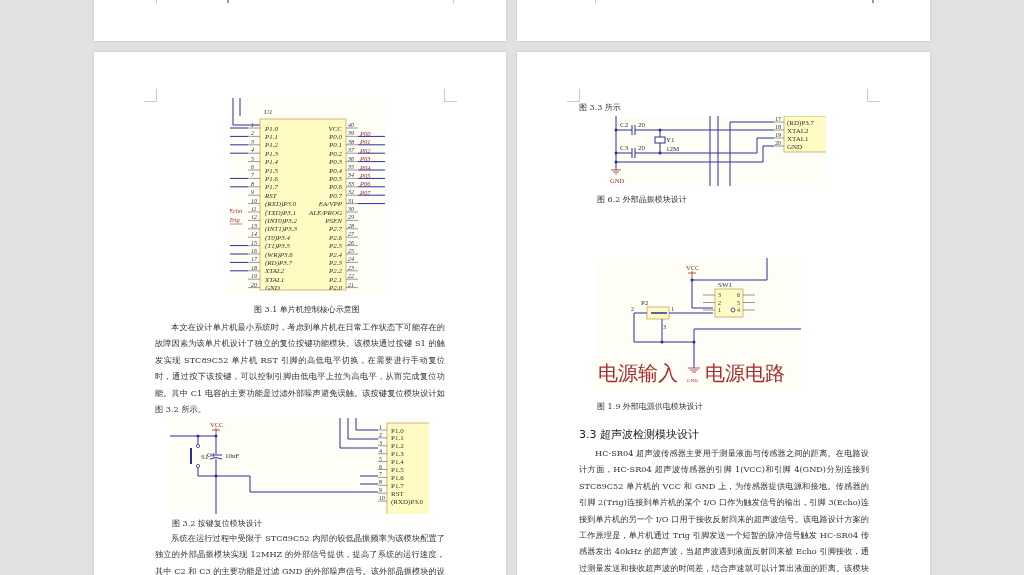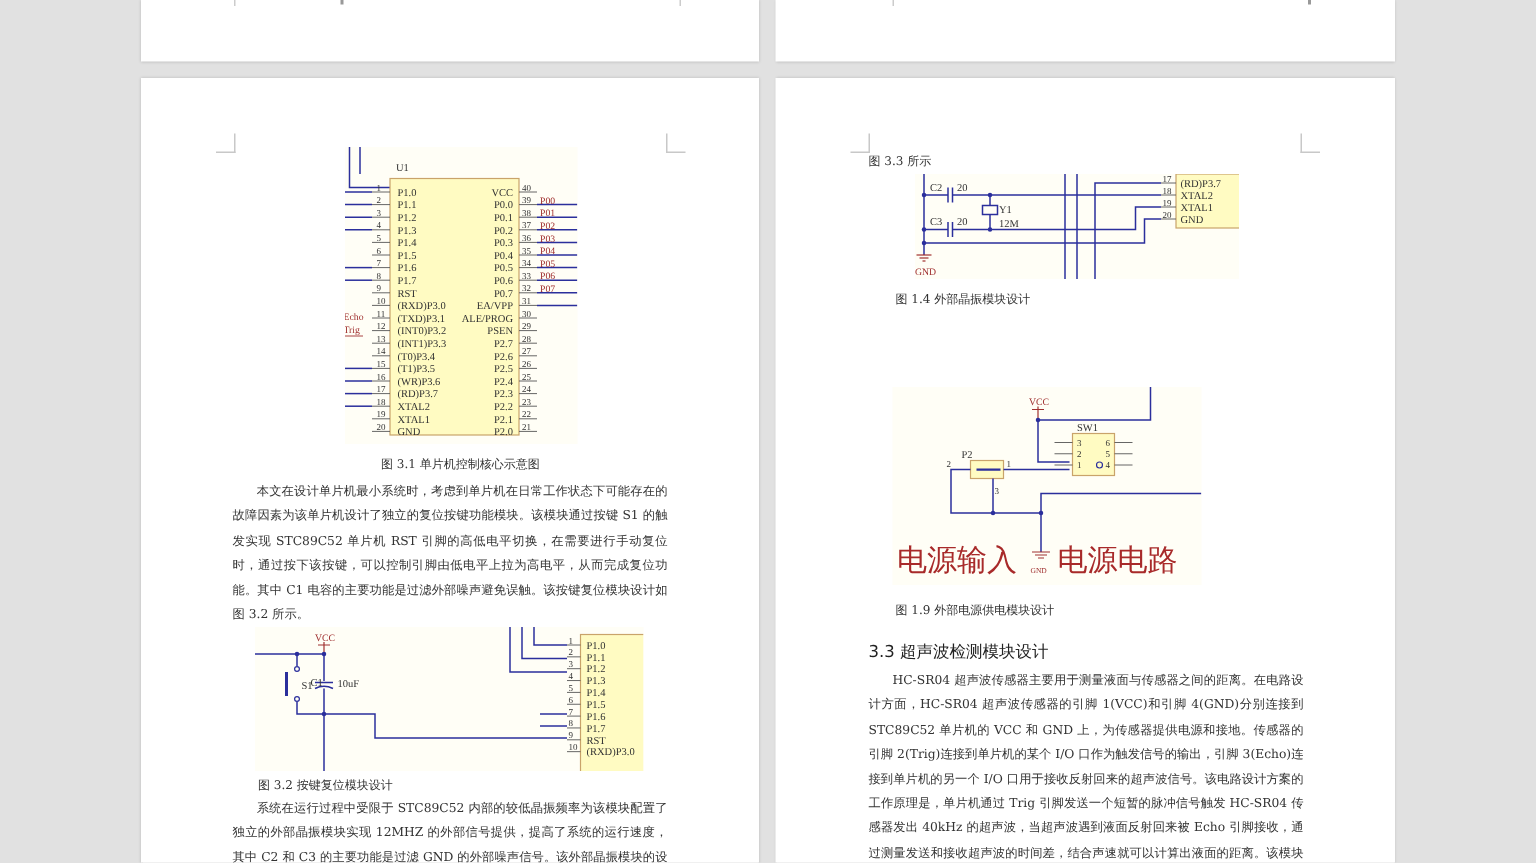--- a/index.html
+++ b/index.html
@@ -43,21 +43,21 @@
 <div class="page" style="left:517px; top:0; width:413px; height:41px;">
   <div style="position:absolute; left:78px; top:0; width:1px; height:4px; background:#ccc;"></div>
   <div style="position:absolute; left:355px; top:0; width:2px; height:3px; background:#999;"></div>
 
 </div>
 
 <div class="page" style="left:94px; top:52px; width:412px; height:540px;">
   <div class="corner c-tl" style="left:50px; top:37px;"></div>
   <div class="corner c-tr" style="left:350px; top:37px;"></div>
 
-  <div class="schem" style="left:136px; top:46px; width:155px; height:198px;">
+  <div class="schem" style="left:136px; top:46px; width:155px; height:198px;font-style:italic;">
     <svg width="155" height="198" viewBox="0 0 155 198">
 
       <path d="M3 0 V27 H30" stroke="#2b2f9c" fill="none" stroke-width="1"></path>
       <path d="M10 0 V18" stroke="#2b2f9c" fill="none" stroke-width="1"></path>
       <text class="chip-label" x="34" y="16">U1</text>
       <rect x="30" y="21" width="86" height="171" fill="#fffbc2" stroke="#c9a36a" stroke-width="0.8"></rect>
       <g id="f31-left">
           <line x1="18" y1="30" x2="30" y2="30" stroke="#555" stroke-width="0.6"></line>
           <text class="pin-num" x="21" y="29">1</text>
           <text class="chip-label" x="35" y="32.5">P1.0</text>
@@ -339,21 +339,21 @@
           <text class="chip-label" x="177" y="16.5">XTAL2</text>
           <line x1="164" y1="22" x2="174" y2="22" stroke="#555" stroke-width="0.6"></line>
           <text class="pin-num" x="165" y="21">19</text>
           <text class="chip-label" x="177" y="24.5">XTAL1</text>
           <line x1="164" y1="30" x2="174" y2="30" stroke="#555" stroke-width="0.6"></line>
           <text class="pin-num" x="165" y="29">20</text>
           <text class="chip-label" x="177" y="32.5">GND</text>
         </g>
     </svg>
   </div>
-  <div class="caption" style="left:80px; top:142px;">图 1.4  外部晶振模块设计</div>
+  <div class="caption" style="left:80px; top:142px;">图 6.2  外部晶振模块设计</div>
 
 
   <div class="schem" style="left:78px; top:206px; width:206px; height:132px;">
     <svg width="206" height="132" viewBox="0 0 206 132">
       <text class="net" x="91" y="12">VCC</text>
       <line x1="97" y1="13" x2="97" y2="21" stroke="#a03030" stroke-width="0.8"></line>
       <line x1="93" y1="15" x2="101" y2="15" stroke="#a03030" stroke-width="0.8"></line>
       <path d="M97 21 V50 H118" stroke="#2b2f9c" stroke-width="1" fill="none"></path>
       <path d="M97 22 H172 V0" stroke="#2b2f9c" stroke-width="1" fill="none"></path>
       <circle cx="97" cy="22" r="1.5" fill="#2b2f9c"></circle>

